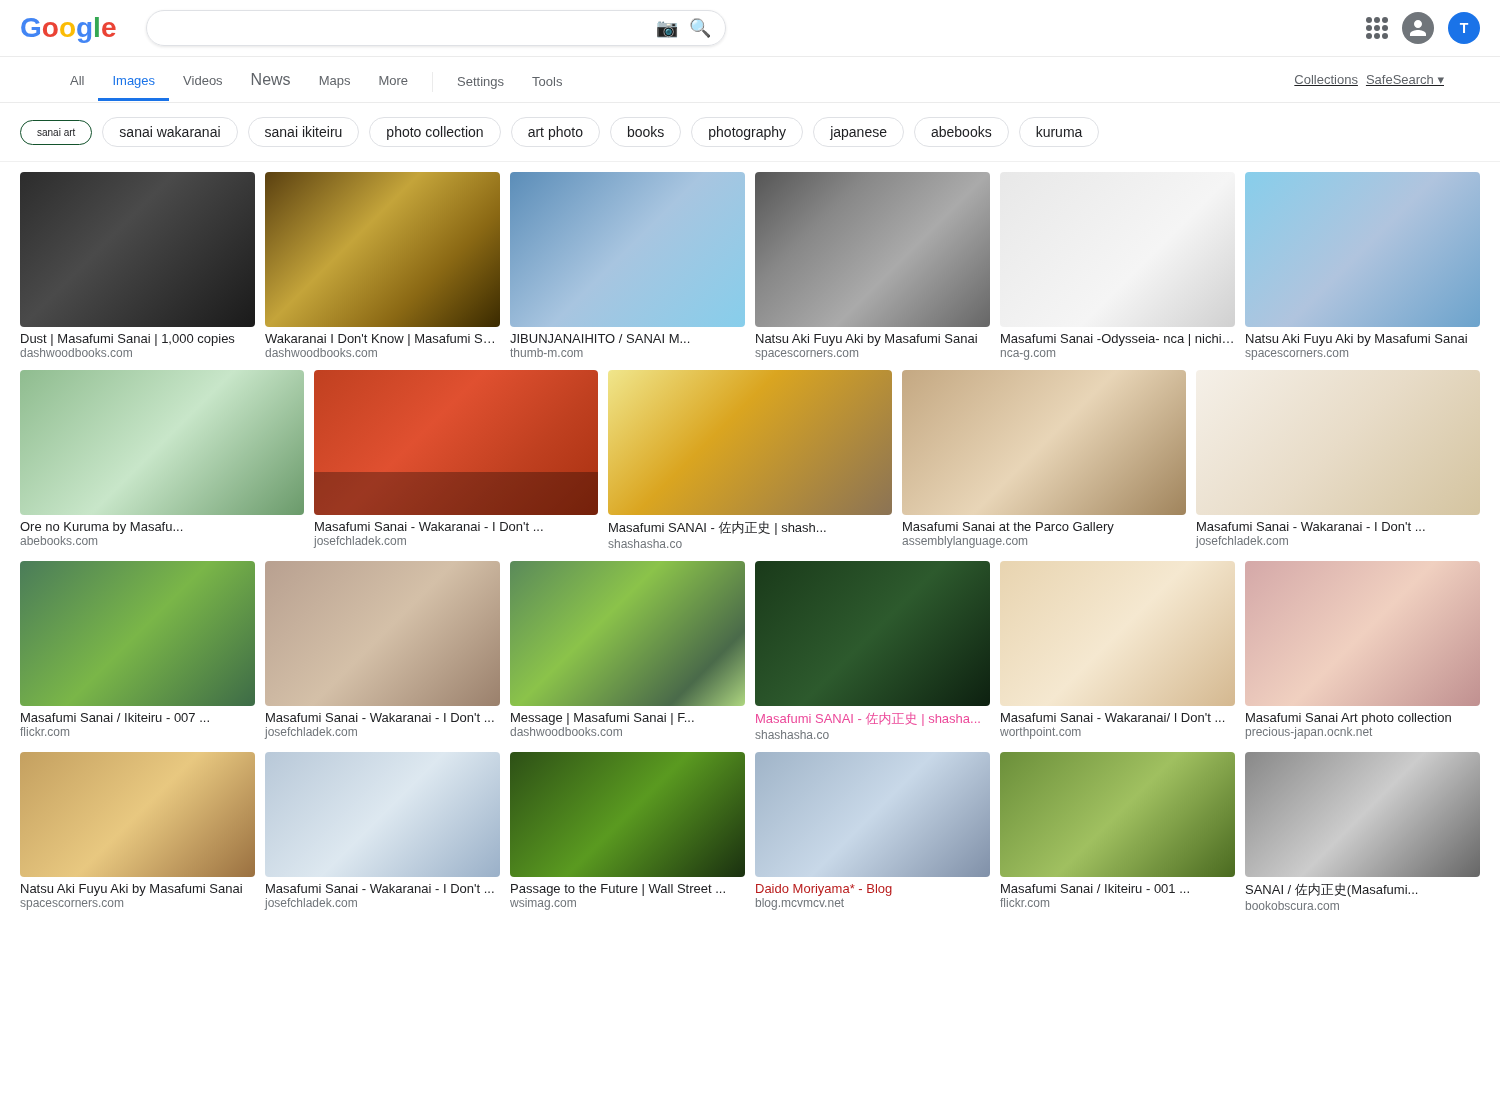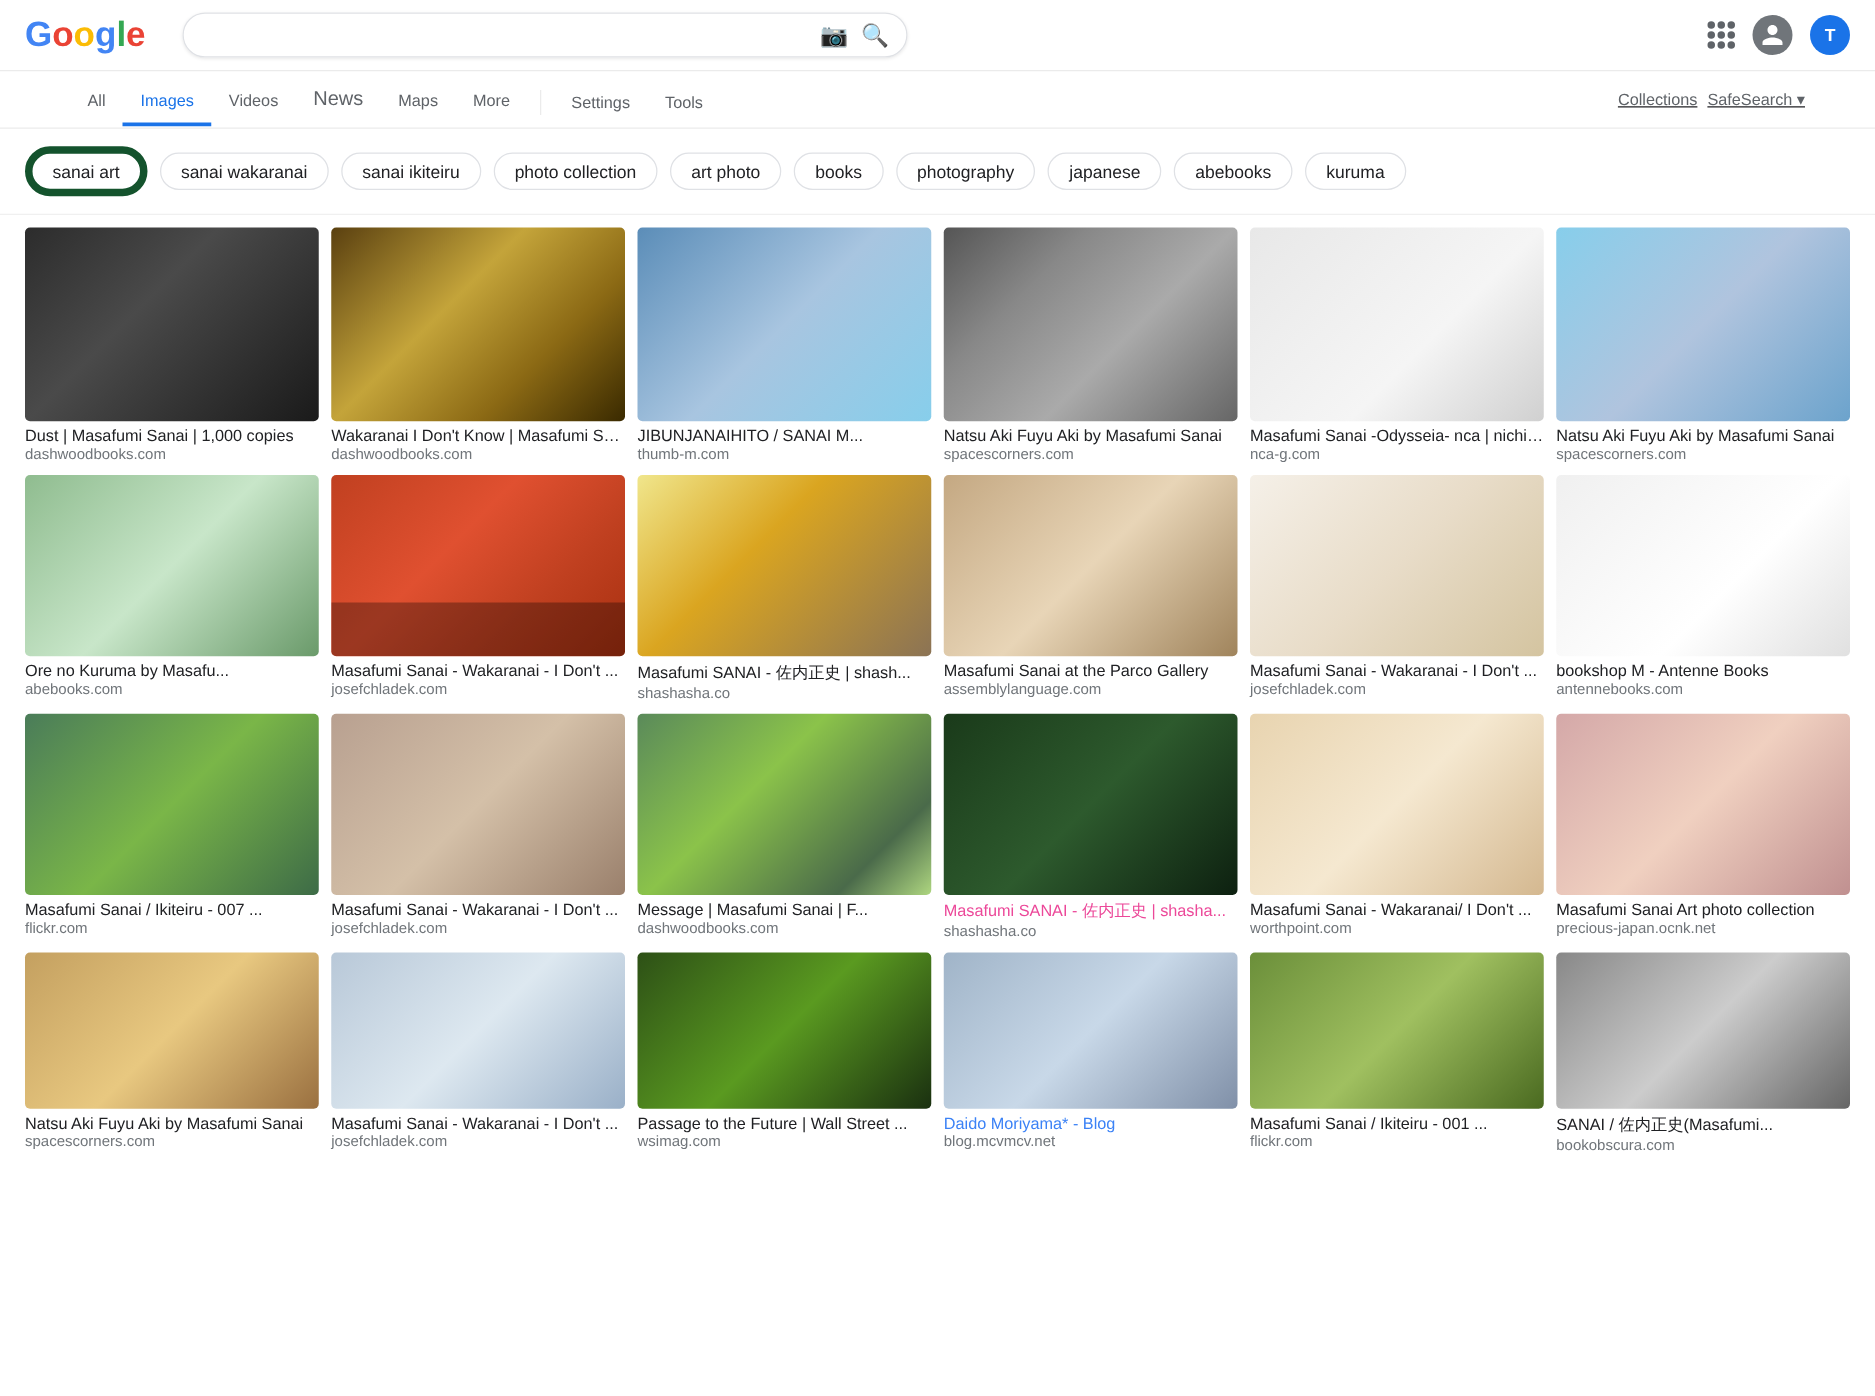--- a/index.html
+++ b/index.html
@@ -90,21 +90,21 @@
   <a style="padding:10px 14px;font-size:13px;color:#5f6368;cursor:pointer;text-decoration:none;">Settings</a>
   <a style="padding:10px 14px;font-size:13px;color:#5f6368;cursor:pointer;text-decoration:none;">Tools</a>
 
   <div style="margin-left:auto;display:flex;gap:8px;padding-bottom:4px;text-decoration:underline;">
     <a style="font-size:13px;color:#5f6368;cursor:pointer;text-decoration:none;">Collections</a>
     <a style="font-size:13px;color:#5f6368;cursor:pointer;text-decoration:none;">SafeSearch ▾</a>
   </div>
 </div>
 
 <div id="filters" style="display:flex;align-items:center;gap:10px;padding:14px 20px;overflow-x:auto;border-bottom:1px solid #f0f0f0;">
-  <span class="filter-chip" style="border:6px solid #14532d;border-radius:20px;padding:6px 16px;font-size:14px;color:#202124;cursor:pointer;white-space:nowrap;background:#fff;">sanai art</span>
+  <span class="filter-chip" style="border:1px solid #14532d;border-radius:20px;padding:6px 16px;font-size:10px;color:#202124;cursor:pointer;white-space:nowrap;background:#fff;">sanai art</span>
   <span class="filter-chip" style="border:1px solid #dfe1e5;border-radius:20px;padding:6px 16px;font-size:14px;color:#202124;cursor:pointer;white-space:nowrap;background:#fff;">sanai wakaranai</span>
   <span class="filter-chip" style="border:1px solid #dfe1e5;border-radius:20px;padding:6px 16px;font-size:14px;color:#202124;cursor:pointer;white-space:nowrap;background:#fff;">sanai ikiteiru</span>
   <span class="filter-chip" style="border:1px solid #dfe1e5;border-radius:20px;padding:6px 16px;font-size:14px;color:#202124;cursor:pointer;white-space:nowrap;background:#fff;">photo collection</span>
   <span class="filter-chip" style="border:1px solid #dfe1e5;border-radius:20px;padding:6px 16px;font-size:14px;color:#202124;cursor:pointer;white-space:nowrap;background:#fff;">art photo</span>
   <span class="filter-chip" style="border:1px solid #dfe1e5;border-radius:20px;padding:6px 16px;font-size:14px;color:#202124;cursor:pointer;white-space:nowrap;background:#fff;">books</span>
   <span class="filter-chip" style="border:1px solid #dfe1e5;border-radius:20px;padding:6px 16px;font-size:14px;color:#202124;cursor:pointer;white-space:nowrap;background:#fff;">photography</span>
   <span class="filter-chip" style="border:1px solid #dfe1e5;border-radius:20px;padding:6px 16px;font-size:14px;color:#202124;cursor:pointer;white-space:nowrap;background:#fff;">japanese</span>
   <span class="filter-chip" style="border:1px solid #dfe1e5;border-radius:20px;padding:6px 16px;font-size:14px;color:#202124;cursor:pointer;white-space:nowrap;background:#fff;">abebooks</span>
   <span class="filter-chip" style="border:1px solid #dfe1e5;border-radius:20px;padding:6px 16px;font-size:14px;color:#202124;cursor:pointer;white-space:nowrap;background:#fff;">kuruma</span>
 </div>
@@ -165,25 +165,20 @@
     <div class="image-cell">
       <div class="img-box" style="height:145px;background:linear-gradient(135deg,#c4a882 0%,#e8d5b7 50%,#a0845c 100%);border-radius:4px;"></div>
       <div class="img-title" style="font-size:13px;color:#202124;margin-top:4px;overflow:hidden;text-overflow:ellipsis;white-space:nowrap;">Masafumi Sanai at the Parco Gallery</div>
       <div class="img-source" style="font-size:12px;color:#70757a;">assemblylanguage.com</div>
     </div>
     <div class="image-cell">
       <div class="img-box" style="height:145px;background:linear-gradient(135deg,#f5f0e8 0%,#e8dcc8 50%,#d4c4a0 100%);border-radius:4px;"></div>
       <div class="img-title" style="font-size:13px;color:#202124;margin-top:4px;overflow:hidden;text-overflow:ellipsis;white-space:nowrap;">Masafumi Sanai - Wakaranai - I Don't ...</div>
       <div class="img-source" style="font-size:12px;color:#70757a;">josefchladek.com</div>
     </div>
-    <div class="image-cell">
-      <div class="img-box" style="height:145px;background:linear-gradient(135deg,#f0f0f0 0%,#ffffff 60%,#e0e0e0 100%);border-radius:4px;"></div>
-      <div class="img-title" style="font-size:13px;color:#202124;margin-top:4px;overflow:hidden;text-overflow:ellipsis;white-space:nowrap;">bookshop M - Antenne Books</div>
-      <div class="img-source" style="font-size:12px;color:#70757a;">antennebooks.com</div>
-    </div>
   </div>
 
   <div class="image-row">
     <div class="image-cell">
       <div class="img-box" style="height:145px;background:linear-gradient(135deg,#4a7c59 0%,#7ab648 50%,#3d6b47 100%);border-radius:4px;"></div>
       <div class="img-title" style="font-size:13px;color:#202124;margin-top:4px;overflow:hidden;text-overflow:ellipsis;white-space:nowrap;">Masafumi Sanai / Ikiteiru - 007 ...</div>
       <div class="img-source" style="font-size:12px;color:#70757a;">flickr.com</div>
     </div>
     <div class="image-cell">
       <div class="img-box" style="height:145px;background:linear-gradient(135deg,#b8a090 0%,#d4c0a8 50%,#9a806c 100%);border-radius:4px;"></div>
@@ -223,21 +218,21 @@
       <div class="img-title" style="font-size:13px;color:#202124;margin-top:4px;overflow:hidden;text-overflow:ellipsis;white-space:nowrap;">Masafumi Sanai - Wakaranai - I Don't ...</div>
       <div class="img-source" style="font-size:12px;color:#70757a;">josefchladek.com</div>
     </div>
     <div class="image-cell">
       <div class="img-box" style="height:125px;background:linear-gradient(135deg,#2d5016 0%,#5a9a20 50%,#1a3010 100%);border-radius:4px;"></div>
       <div class="img-title" style="font-size:13px;color:#202124;margin-top:4px;overflow:hidden;text-overflow:ellipsis;white-space:nowrap;">Passage to the Future | Wall Street ...</div>
       <div class="img-source" style="font-size:12px;color:#70757a;">wsimag.com</div>
     </div>
     <div class="image-cell">
       <div class="img-box" style="height:125px;background:linear-gradient(135deg,#a0b4c8 0%,#c8d8e8 50%,#8090a8 100%);border-radius:4px;"></div>
-      <div class="img-title" style="font-size:13px;color:#3b82f6;margin-top:4px;overflow:hidden;text-overflow:ellipsis;white-space:nowrap;">Daido Moriyama* - Blog</div>
+      <div class="img-title" style="font-size:13px;color:#b91c1c;margin-top:4px;overflow:hidden;text-overflow:ellipsis;white-space:nowrap;">Daido Moriyama* - Blog</div>
       <div class="img-source" style="font-size:12px;color:#70757a;">blog.mcvmcv.net</div>
     </div>
     <div class="image-cell">
       <div class="img-box" style="height:125px;background:linear-gradient(135deg,#6b8f3a 0%,#a0c060 50%,#4a6a20 100%);border-radius:4px;"></div>
       <div class="img-title" style="font-size:13px;color:#202124;margin-top:4px;overflow:hidden;text-overflow:ellipsis;white-space:nowrap;">Masafumi Sanai / Ikiteiru - 001 ...</div>
       <div class="img-source" style="font-size:12px;color:#70757a;">flickr.com</div>
     </div>
     <div class="image-cell">
       <div class="img-box" style="height:125px;background:linear-gradient(135deg,#888 0%,#ccc 50%,#666 100%);border-radius:4px;"></div>
       <div class="img-title" style="font-size:13px;color:#202124;margin-top:4px;overflow:hidden;text-overflow:ellipsis;white-space:nowrap;">SANAI / 佐内正史(Masafumi...</div>

